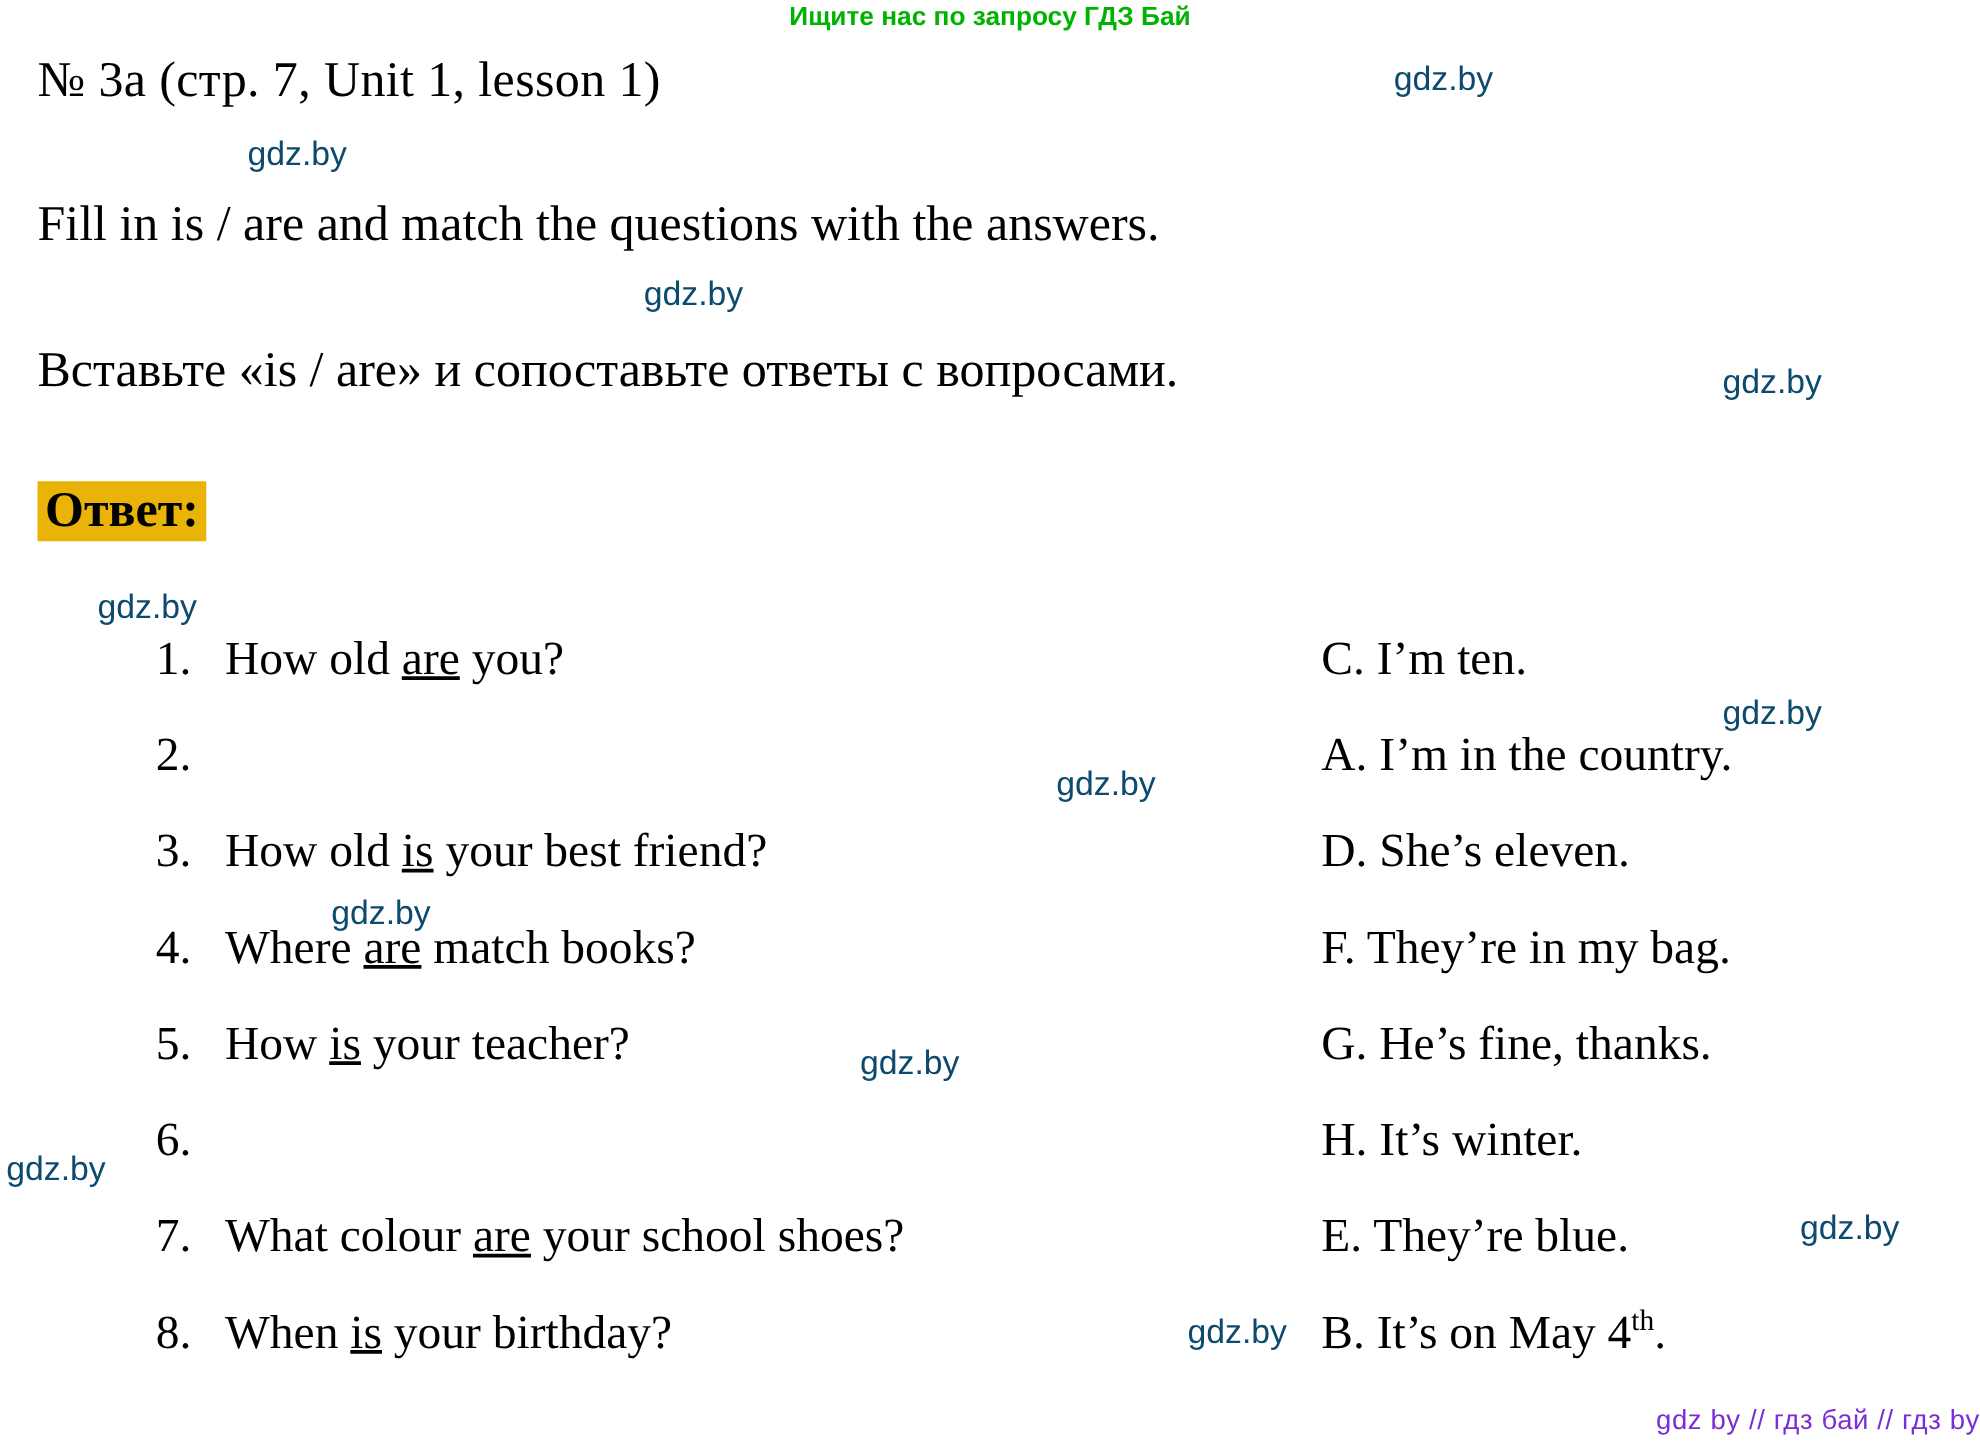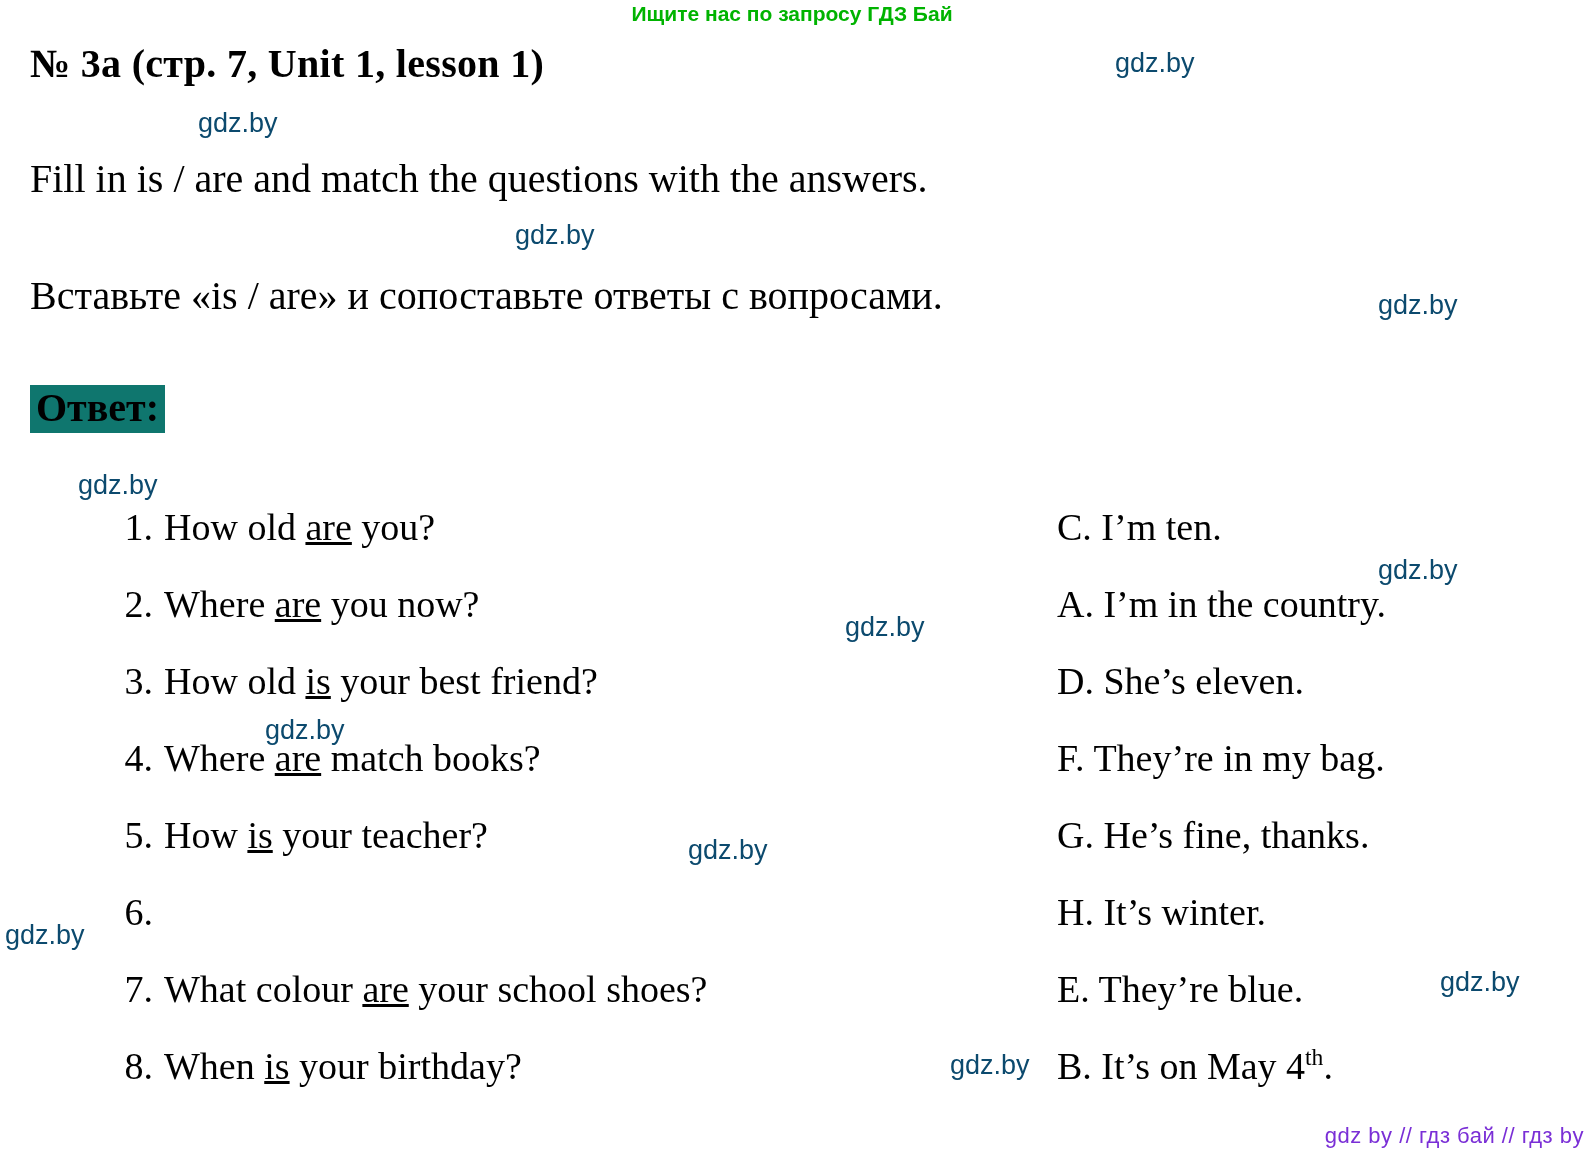--- a/index.html
+++ b/index.html
@@ -32,21 +32,21 @@
     font-size: 21px;
     font-weight: bold;
     color: #00b300;
   }
   
   .heading {
     position: absolute;
     top: 40px;
     left: 30px;
     font-size: 40px;
-    font-weight: bold;
+    font-weight: normal;
     letter-spacing: 0.3px;
     text-align: right;
   }
   .task-en {
     position: absolute;
     top: 155px;
     left: 30px;
     font-size: 40px;
   }
   .task-ru {
@@ -54,21 +54,21 @@
     top: 272px;
     left: 30px;
     font-size: 40px;
   }
   .answer-label {
     position: absolute;
     top: 385px;
     left: 30px;
     font-size: 40px;
     font-weight: bold;
-    background: #0f766e;
+    background: #eab308;
     padding: 2px 6px 4px 6px;
     line-height: 1.05;
   }
   
   .match {
     position: absolute;
     top: 505px;
     left: 0;
     width: 1584px;
   }
@@ -78,21 +78,21 @@
   }
   .num {
     position: absolute;
     left: 105px;
     width: 48px;
     text-align: right;
     font-size: 38px;
   }
   .q {
     position: absolute;
-    left: 164px;
+    left: 180px;
     font-size: 38px;
     white-space: nowrap;
     text-align: center;
   }
   .a {
     position: absolute;
     left: 1057px;
     font-size: 38px;
     white-space: nowrap;
   }
@@ -142,21 +142,20 @@
   <div class="match">
 
     <div class="row">
       <span class="num">1.</span>
       <span class="q"><span>How old </span><span class="u">are</span><span> you?</span></span>
       <span class="a"><span>C.</span><span> I’m ten.</span></span>
     </div>
 
     <div class="row">
       <span class="num">2.</span>
-      <span class="q"><span>Where </span><span class="u">are</span><span> you now?</span></span>
       <span class="a"><span>A.</span><span> I’m in the country.</span></span>
     </div>
 
     <div class="row">
       <span class="num">3.</span>
       <span class="q"><span>How old </span><span class="u">is</span><span> your best friend?</span></span>
       <span class="a"><span>D.</span><span> She’s eleven.</span></span>
     </div>
 
     <div class="row">

